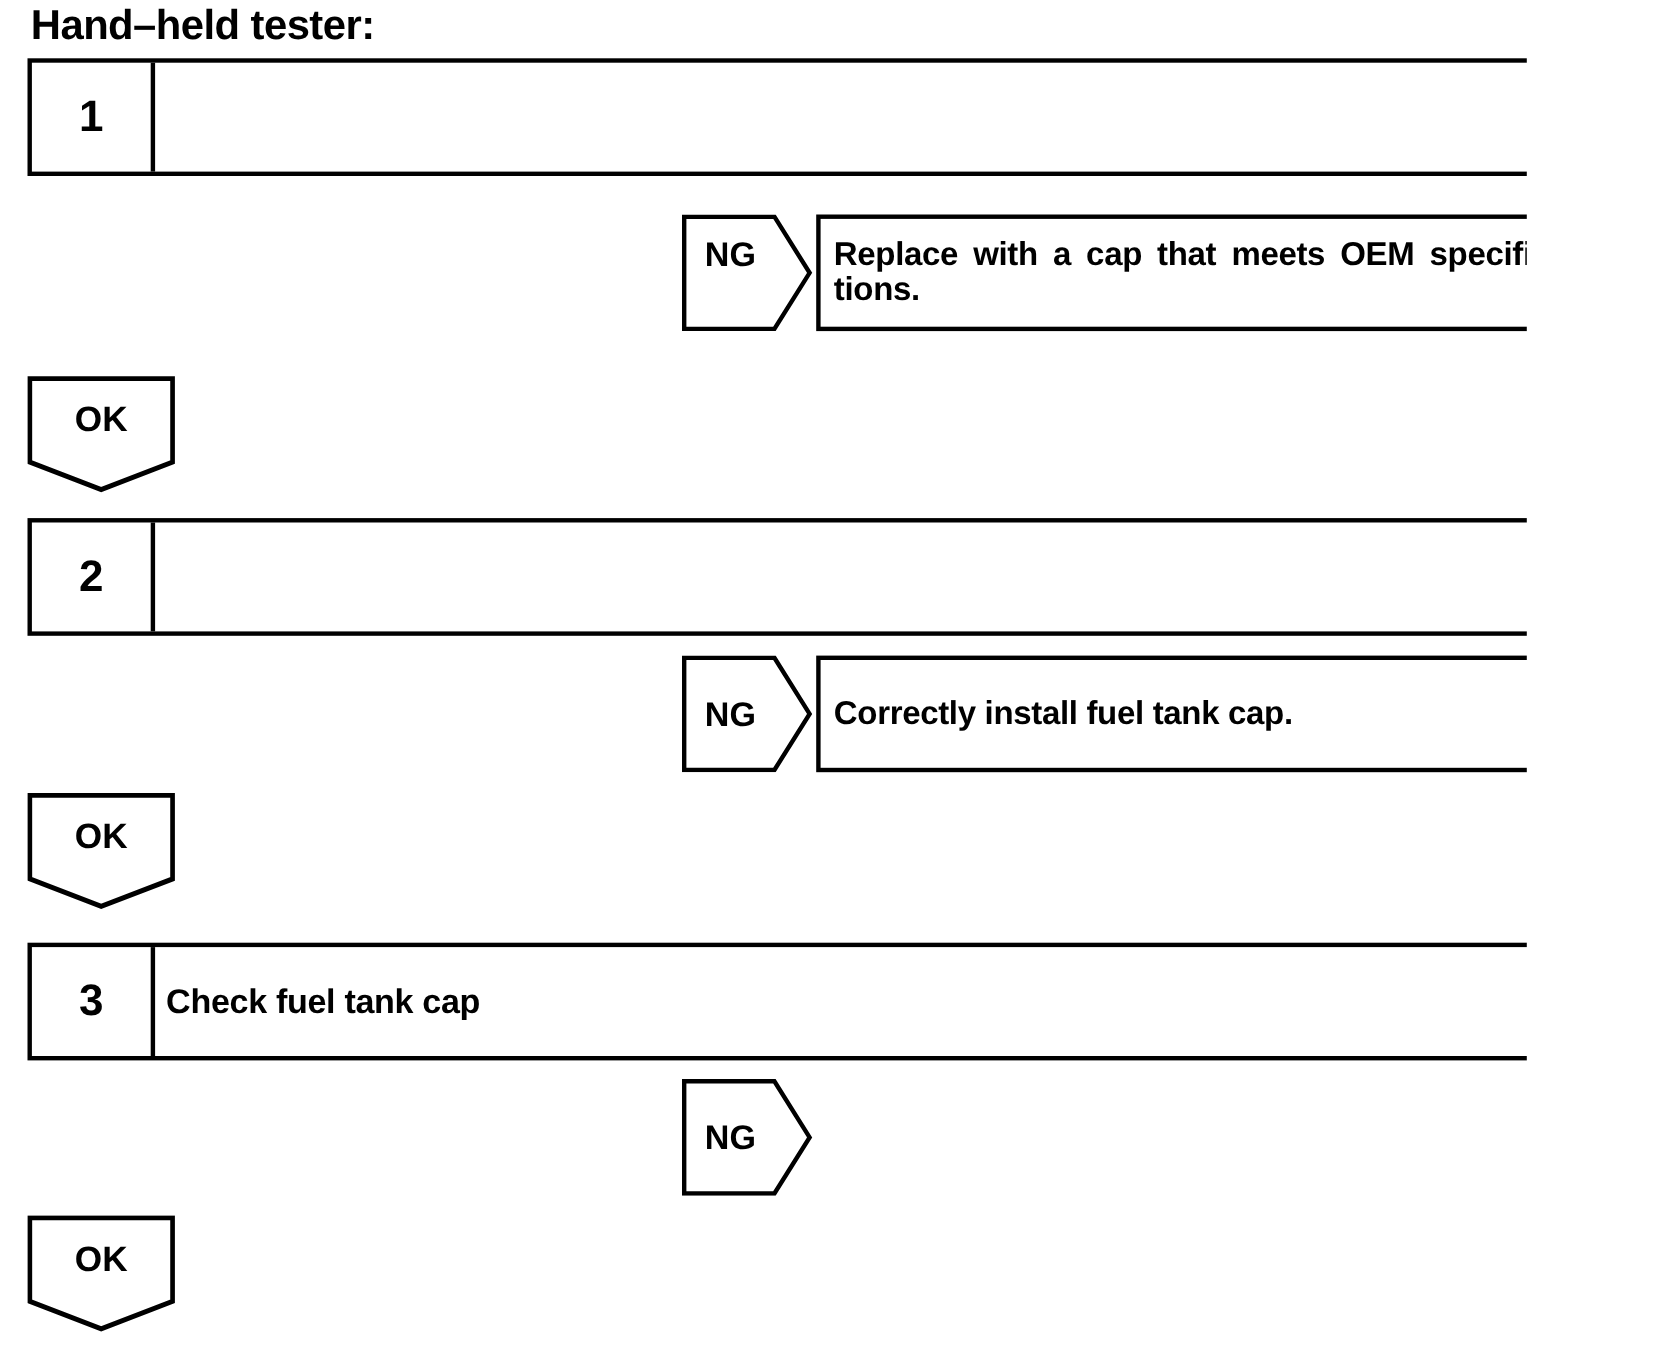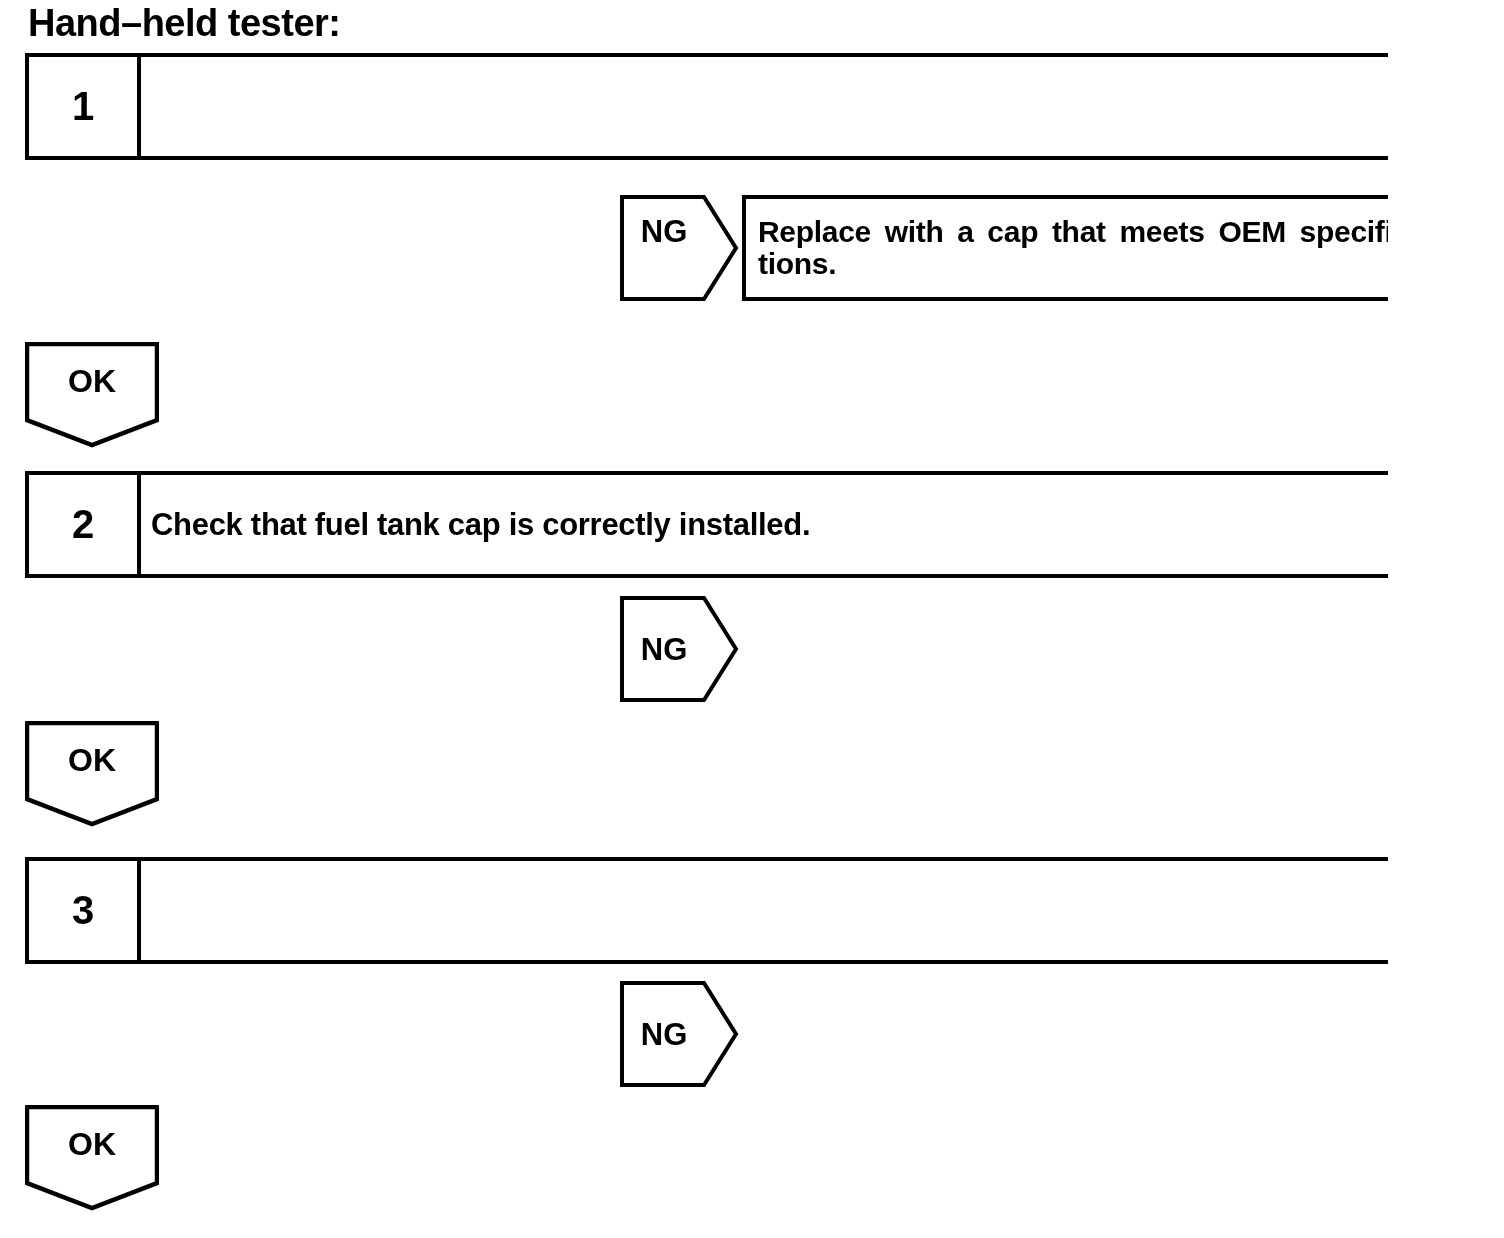--- a/index.html
+++ b/index.html
@@ -125,37 +125,40 @@
     </div>
   </div>
 
   <svg class="ok-shape pos-ok-1" width="134" height="110" viewBox="0 0 134 110">
     <polygon points="2,2 132,2 132,78 67,103 2,78" fill="#ffffff" stroke="#000000" stroke-width="4.5"></polygon>
     <text x="67" y="50" text-anchor="middle" font-size="32" font-weight="bold">OK</text>
   </svg>
 
   <div class="step-box pos-box-2">
     <div class="step-num">2</div>
-    <div class="step-instruction">Check that fuel tank cap is correctly installed.</div>
   </div>
 
   <div class="ng-row pos-ng-2">
     <svg class="ng-shape" width="122" height="106" viewBox="0 0 122 106">
       <polygon points="2,2 84,2 116,53 84,104 2,104" fill="#ffffff" stroke="#000000" stroke-width="4"></polygon>
       <text x="44" y="64" text-anchor="middle" font-size="31">NG</text>
     </svg>
+    <div class="ng-result">
+      <div class="ng-result-text">Correctly install fuel tank cap.</div>
+    </div>
   </div>
 
   <svg class="ok-shape pos-ok-2" width="134" height="110" viewBox="0 0 134 110">
     <polygon points="2,2 132,2 132,78 67,103 2,78" fill="#ffffff" stroke="#000000" stroke-width="4.5"></polygon>
     <text x="67" y="50" text-anchor="middle" font-size="32" font-weight="bold">OK</text>
   </svg>
 
   <div class="step-box pos-box-3">
     <div class="step-num">3</div>
+    <div class="step-instruction">Check fuel tank cap</div>
   </div>
 
   <div class="ng-row pos-ng-3">
     <svg class="ng-shape" width="122" height="106" viewBox="0 0 122 106">
       <polygon points="2,2 84,2 116,53 84,104 2,104" fill="#ffffff" stroke="#000000" stroke-width="4"></polygon>
       <text x="44" y="64" text-anchor="middle" font-size="31">NG</text>
     </svg>
   </div>
 
   <svg class="ok-shape pos-ok-3" width="134" height="110" viewBox="0 0 134 110">

